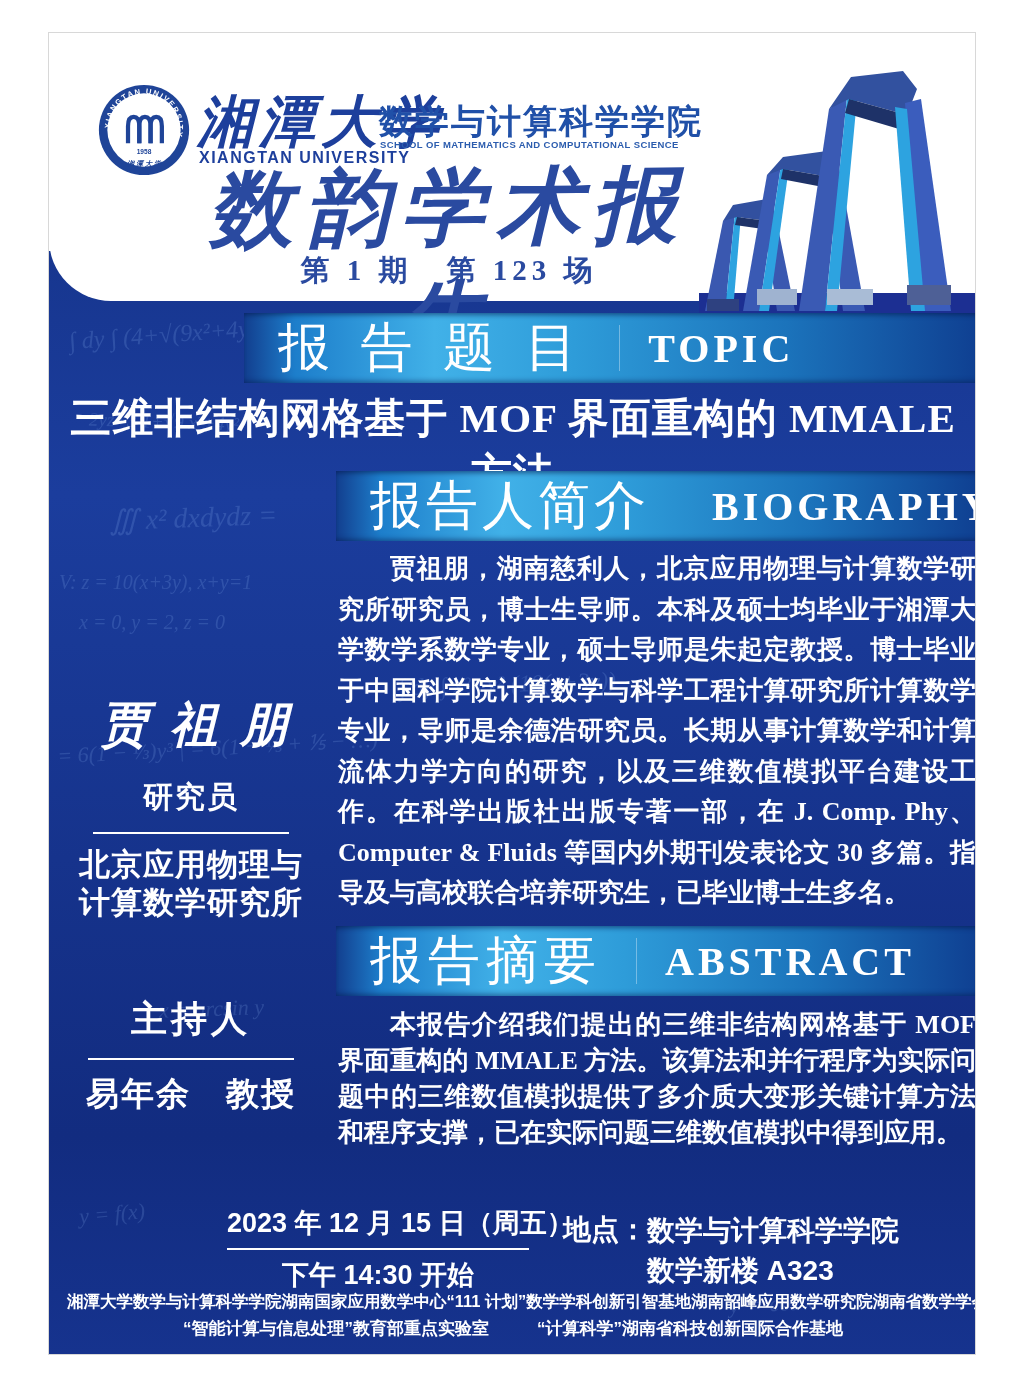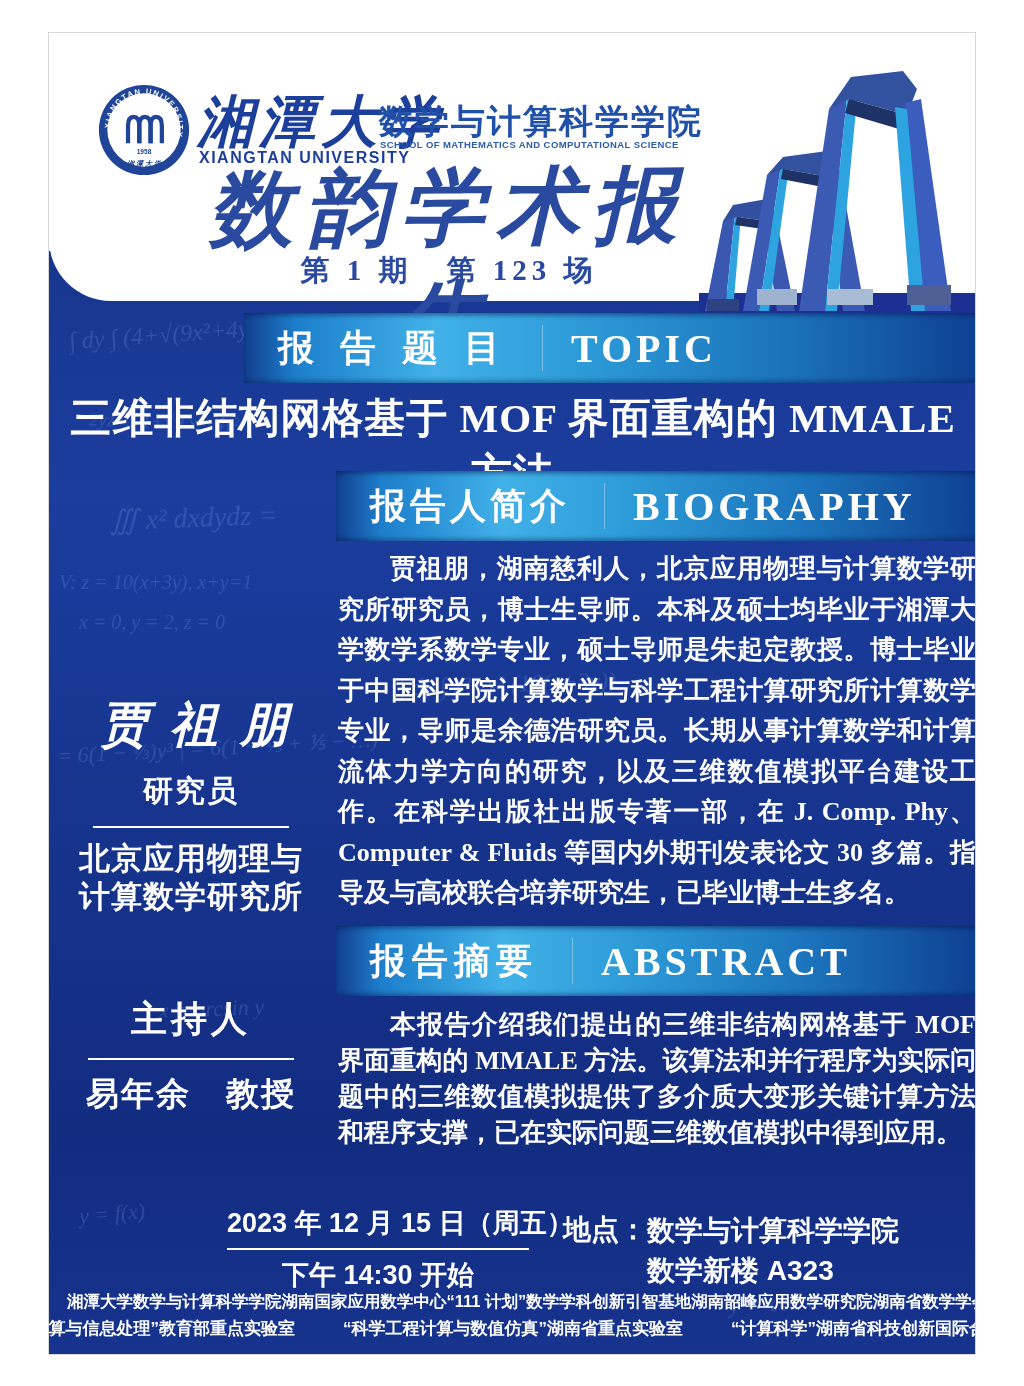--- a/index.html
+++ b/index.html
@@ -31,42 +31,42 @@
              font-family:"Liberation Serif",serif; letter-spacing:12px; transform:rotate(-.6deg); }
   .session { position:absolute; left:150px; top:218px; width:500px; text-align:center;
              font-size:29px; font-weight:bold; color:#2a4aa0; font-family:"Liberation Serif",serif; letter-spacing:5px; }
 
   .gate { position:absolute; right:0; top:30px; width:276px; height:260px; z-index:3; }
 
   
   .banner { position:absolute; height:70px; z-index:4; display:flex; align-items:center;
             background:linear-gradient(90deg,#123e8e 0%, #1d7ecb 7%, #41b1e8 26%, #2e9cd9 45%, #1b73bb 74%, #0f4092 100%);
             box-shadow:inset 0 5px 5px -3px rgba(4,20,70,.55), inset 0 -5px 5px -3px rgba(4,20,70,.45); }
-  .banner .cn { color:#fff; font-weight:bold; font-size:36px; letter-spacing:8px; padding-left:34px; white-space:nowrap; }
+  .banner .cn { color:#fff; font-weight:normal; font-size:52px; letter-spacing:8px; padding-left:34px; white-space:nowrap; }
   .banner .div { width:1px; height:46px; background:rgba(255,255,255,.35); margin:0 28px 0 34px; }
   .banner .en { color:#fff; font-weight:bold; font-size:40px; letter-spacing:4px;
                 font-family:"Liberation Serif",serif; white-space:nowrap; }
   .banner-topic    { left:195px; top:280px; width:733px; }
   .banner-bio      { left:287px; top:438px; width:641px; }
   .banner-abstract { left:287px; top:893px; width:641px; }
 
   .main-title { position:absolute; left:12px; top:358px; width:904px; z-index:4; text-align:center;
             color:#fff; font-weight:bold; font-size:41px; letter-spacing:1px;
             font-family:"Liberation Serif",serif; }
 
   .para { position:absolute; z-index:4; color:#fff; font-family:"Liberation Serif",serif;
           font-weight:600; text-align:justify; text-indent:2em; }
   .bio-text { left:289px; top:516px; width:638px; font-size:26px; line-height:40.5px; }
   .abs-text { left:289px; top:974px; width:638px; font-size:26px; line-height:36px; }
 
   
   .speaker { position:absolute; left:27px; top:660px; width:230px; z-index:4; color:#fff; text-align:center; }
   .speaker .name { font-size:48px; font-weight:bold; font-style:italic; letter-spacing:22px;
                    font-family:"Liberation Serif",serif; white-space:nowrap; margin-left:24px; }
-  .speaker .title { font-size:30px; font-weight:bold; margin-top:14px; letter-spacing:2px; }
+  .speaker .title { font-size:30px; font-weight:bold; margin-top:20px; letter-spacing:2px; }
   .rule { height:2px; background:#fff; margin:14px auto 0 auto; }
   .speaker .affil { font-size:31px; font-weight:bold; margin-top:12px; letter-spacing:1px; line-height:38px; }
 
   .host { position:absolute; left:27px; top:962px; width:230px; z-index:4; color:#fff; text-align:center; }
   .host .label { font-size:36px; font-weight:bold; letter-spacing:4px; }
   .host .name { font-size:33px; font-weight:bold; margin-top:12px; letter-spacing:2px; white-space:nowrap; }
 
   
   .time-label { position:absolute; left:100px; top:1198px; z-index:4; color:#fff;
                 font-size:37px; font-weight:bold; letter-spacing:14px; white-space:nowrap; }
@@ -214,18 +214,17 @@
 
     <div class="footer1">
       <span>湘潭大学数学与计算科学学院</span>
       <span>湖南国家应用数学中心</span>
       <span>“111 计划”数学学科创新引智基地</span>
       <span>湖南韶峰应用数学研究院</span>
       <span>湖南省数学学会</span>
     </div>
     <div class="footer2">
       <span>“智能计算与信息处理”教育部重点实验室</span>
-      <span>“科学工程计算与数值仿真”湖南省重点实验室</span>
       <span>“计算科学”湖南省科技创新国际合作基地</span>
     </div>
 
   </div>
 </div>
 
 </body></html>

